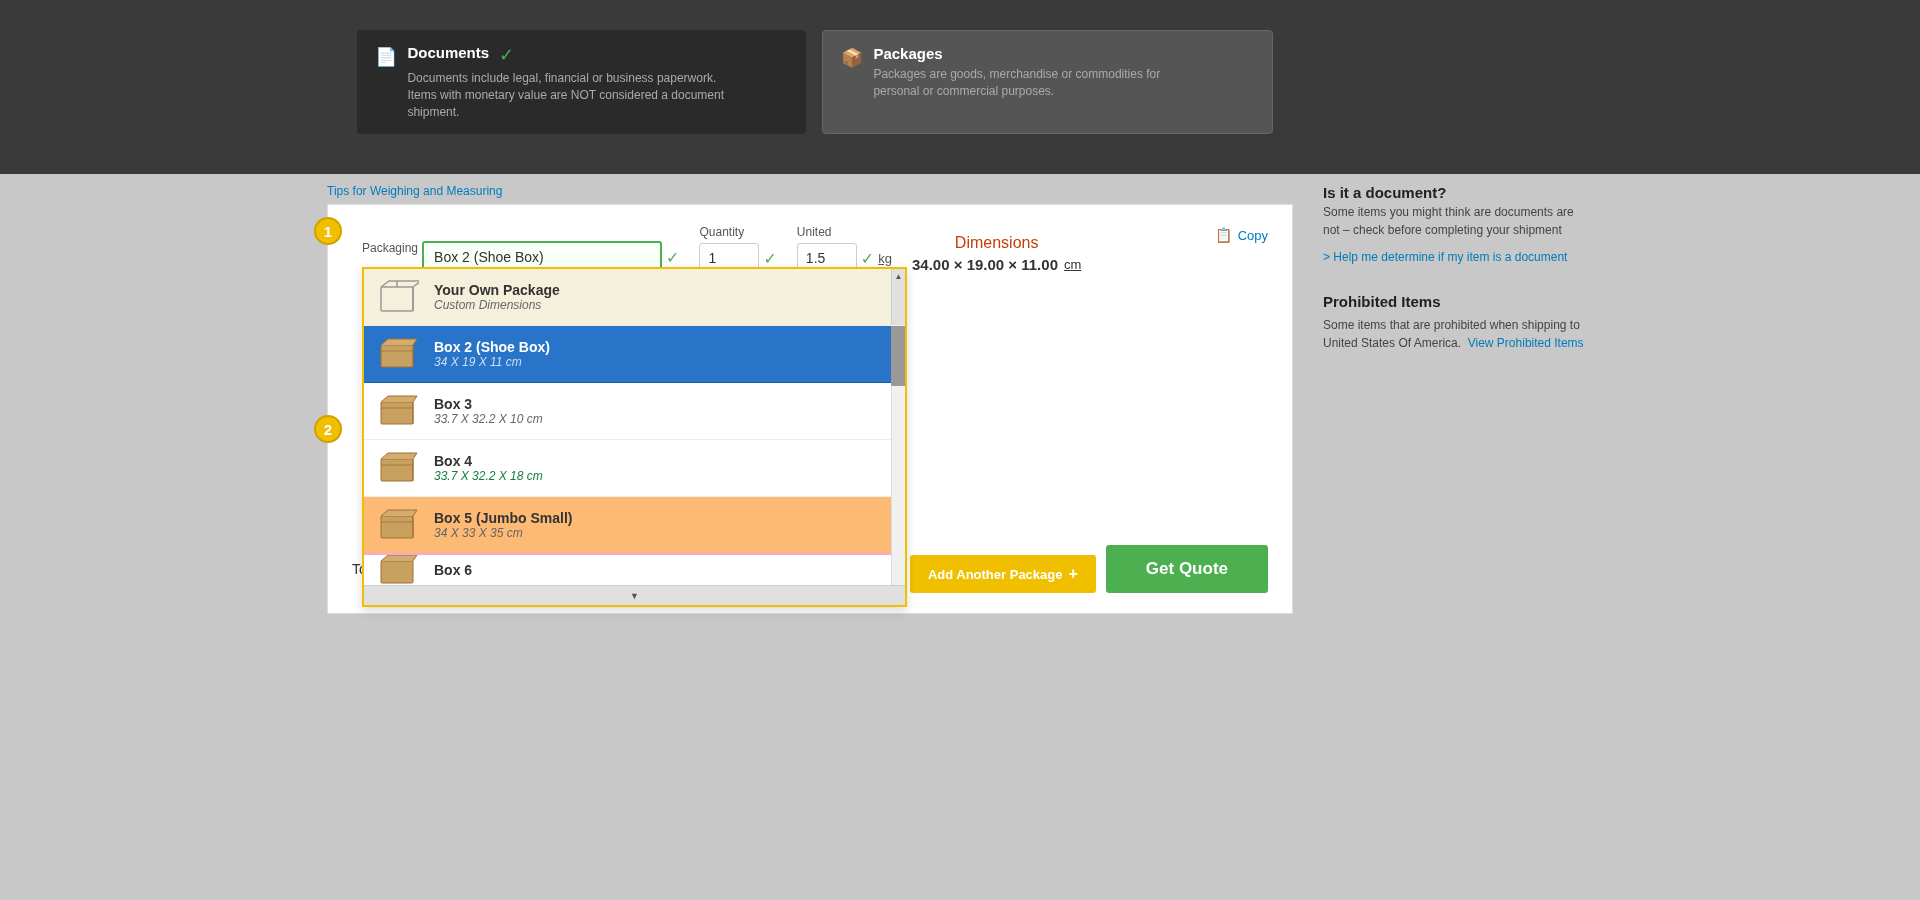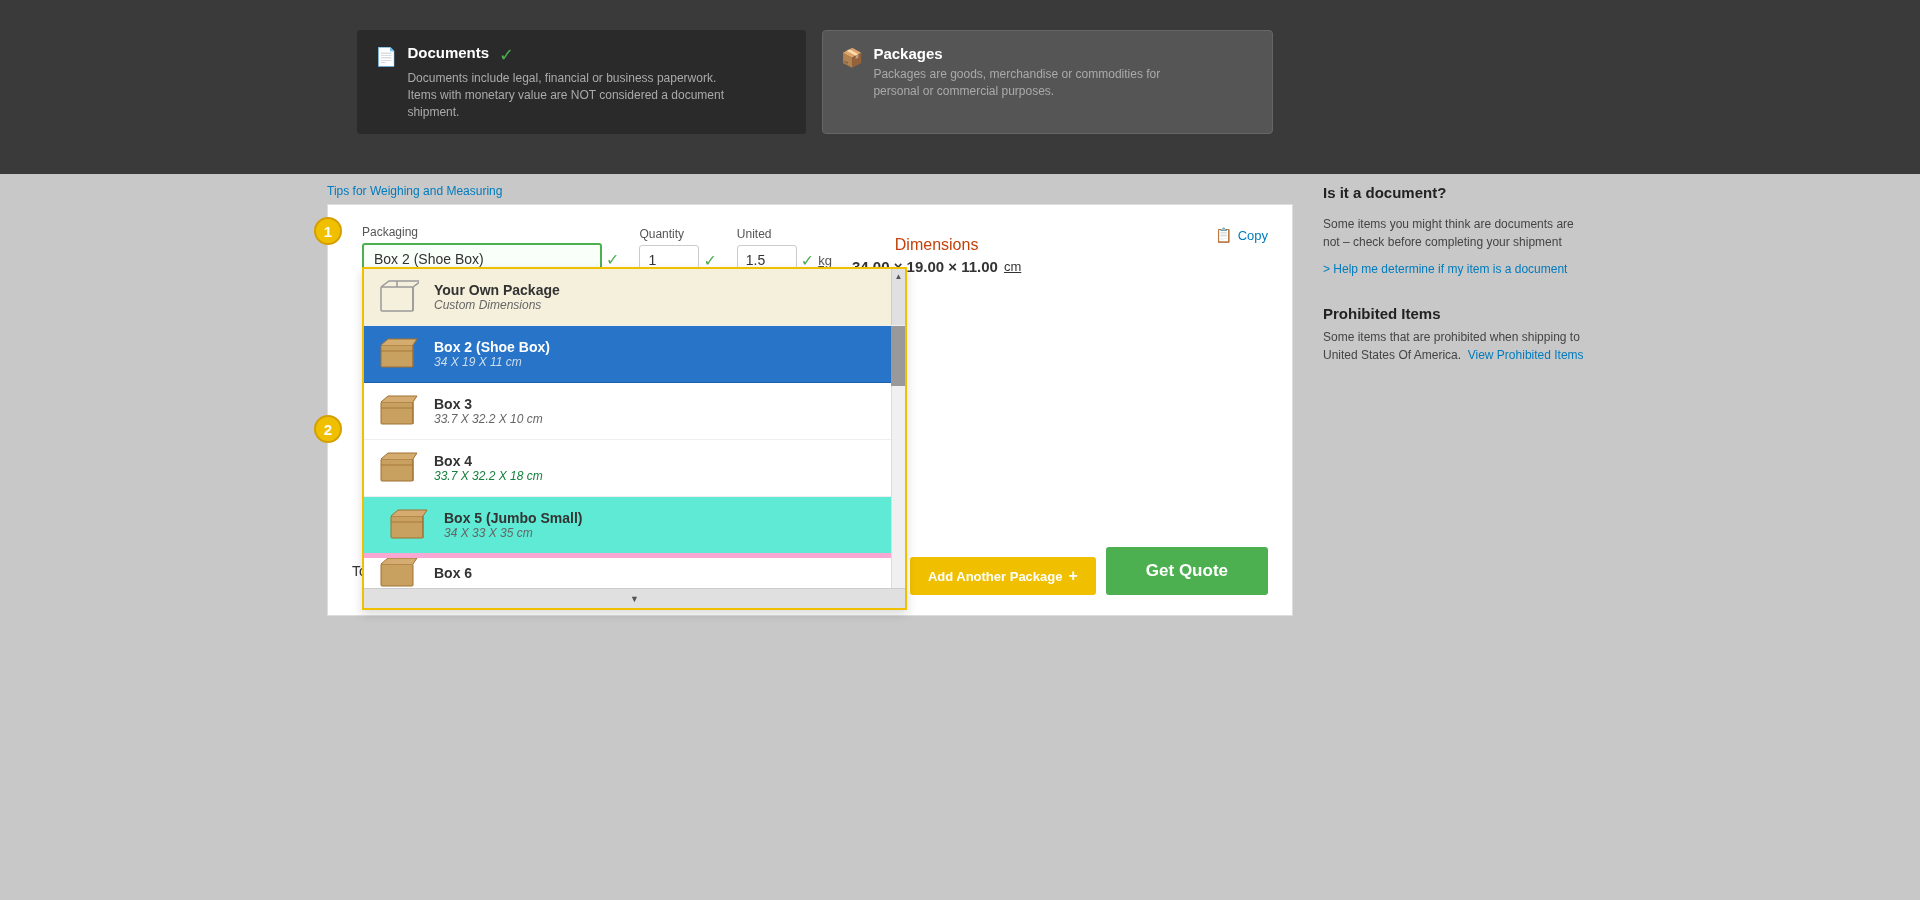--- a/index.html
+++ b/index.html
@@ -68,21 +68,21 @@
           <span style="font-size:14px;">📋</span>
           <span>Copy</span>
         </a>
 
         <div style="width:28px; height:28px; border-radius:50%; background:#f0c000; color:#fff; font-weight:bold; font-size:15px; display:flex; align-items:center; justify-content:center; border:2px solid #d4a000; position:absolute; left:-14px; top:12px;">
           <span>1</span>
         </div>
 
         <div style="display:flex; align-items:flex-end; gap:20px; flex-wrap:wrap; padding-left:10px;">
 
-          <div style="display:flex; flex-direction:column; gap:4px;">
+          <div style="display:flex; flex-direction:row; gap:4px;">
             <label style="font-size:12px; color:#555;">Packaging</label>
             <div style="display:flex; align-items:center; gap:4px;">
               <input type="text" style="border: 2px solid rgb(76, 175, 80); border-radius: 3px; padding: 6px 10px; font-size: 14px; color: rgb(51, 51, 51); width: 240px; outline: none; background: rgb(249, 255, 249);" value="Box 2 (Shoe Box)">
               <span style="color:#4caf50; font-size:16px;">✓</span>
             </div>
           </div>
 
           <div style="display:flex; flex-direction:column; gap:4px;">
             <label style="font-size:12px; color:#555;">Quantity</label>
             <div style="display:flex; align-items:center; gap:4px;">
@@ -171,21 +171,21 @@
                   <line x1="34" y1="8" x2="34" y2="30" stroke="#a07030" stroke-width="1"></line>
                   <line x1="2" y1="14" x2="34" y2="14" stroke="#a07030" stroke-width="0.8"></line>
                 </svg>
               </div>
               <div>
                 <div style="font-size:14px; font-weight:bold; color:#333;">Box 4</div>
                 <div style="font-size:12px; color:#15803d; font-style:italic;">33.7 X 32.2 X 18 cm</div>
               </div>
             </div>
 
-            <div style="display:flex; align-items:center; padding:10px 24px; cursor:pointer; background:#5eead4; gap:14px; border-bottom:5px solid #f9a8d4; padding-right:28px;">
+            <div style="display:flex; align-items:center; padding:10px 14px; cursor:pointer; background:#fdba74; gap:14px; border-bottom:2px solid #f9a8d4; padding-right:28px;">
               <div style="width:42px; height:36px; display:flex; align-items:center; justify-content:center; flex-shrink:0;">
                 <svg width="40" height="34" viewBox="0 0 40 34" fill="none" xmlns="http://www.w3.org/2000/svg">
                   <rect x="2" y="8" width="32" height="22" rx="1" fill="#c8a060" stroke="#a07030" stroke-width="1"></rect>
                   <polyline points="2,8 9,2 38,2 34,8" fill="#d4ac70" stroke="#a07030" stroke-width="1"></polyline>
                   <line x1="34" y1="8" x2="34" y2="30" stroke="#a07030" stroke-width="1"></line>
                   <line x1="2" y1="14" x2="34" y2="14" stroke="#a07030" stroke-width="0.8"></line>
                 </svg>
               </div>
               <div>
                 <div style="font-size:14px; font-weight:bold; color:#333;">Box 5 (Jumbo Small)</div>
@@ -242,21 +242,21 @@
             </button>
           </div>
         </div>
 
       </div>
     </div>
 
     <div style="width:270px; padding-top:0;">
 
       <div style="margin-bottom:28px; padding-top:10px;">
-        <h3 style="font-size:15px; font-weight:bold; color:#222; margin-bottom:14px;">Is it a document?</h3>
+        <h3 style="font-size:15px; font-weight:bold; color:#222; margin-bottom:2px;">Is it a document?</h3>
         <p style="font-size:12px; color:#444; line-height:1.5; margin-bottom:8px;">Some items you might think are documents are not – check before completing your shipment</p>
         <a href="#" style="color:#007bbd; font-size:12px; text-decoration:none;">&gt; Help me determine if my item is a document</a>
       </div>
 
       <div style="">
         <h3 style="font-size:15px; font-weight:bold; color:#222; margin-bottom:6px;">Prohibited Items</h3>
         <p style="font-size:12px; color:#444; line-height:1.5;">
           <span>Some items that are prohibited when shipping to United States Of America.</span>
           &nbsp;<a href="#" style="color:#007bbd; font-size:12px; text-decoration:none;">View Prohibited Items</a>
         </p>

